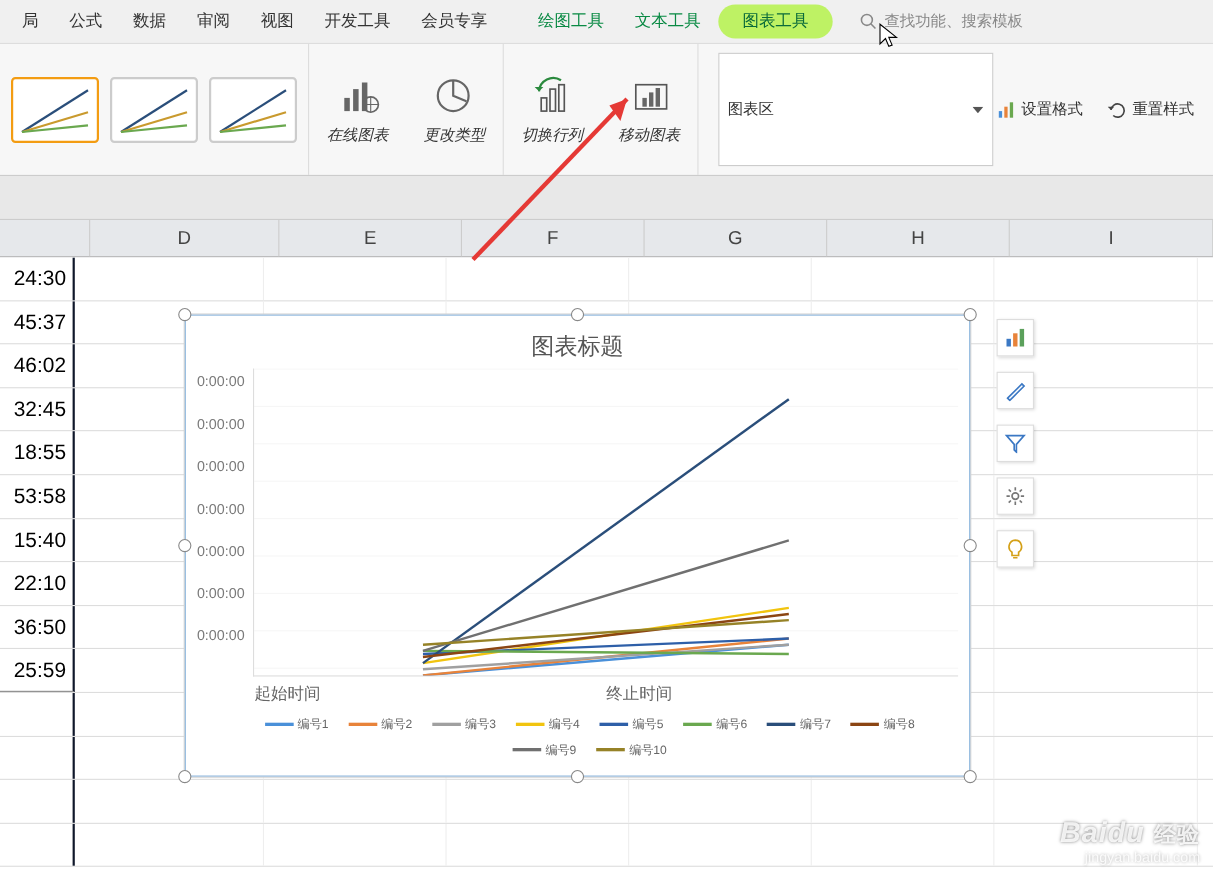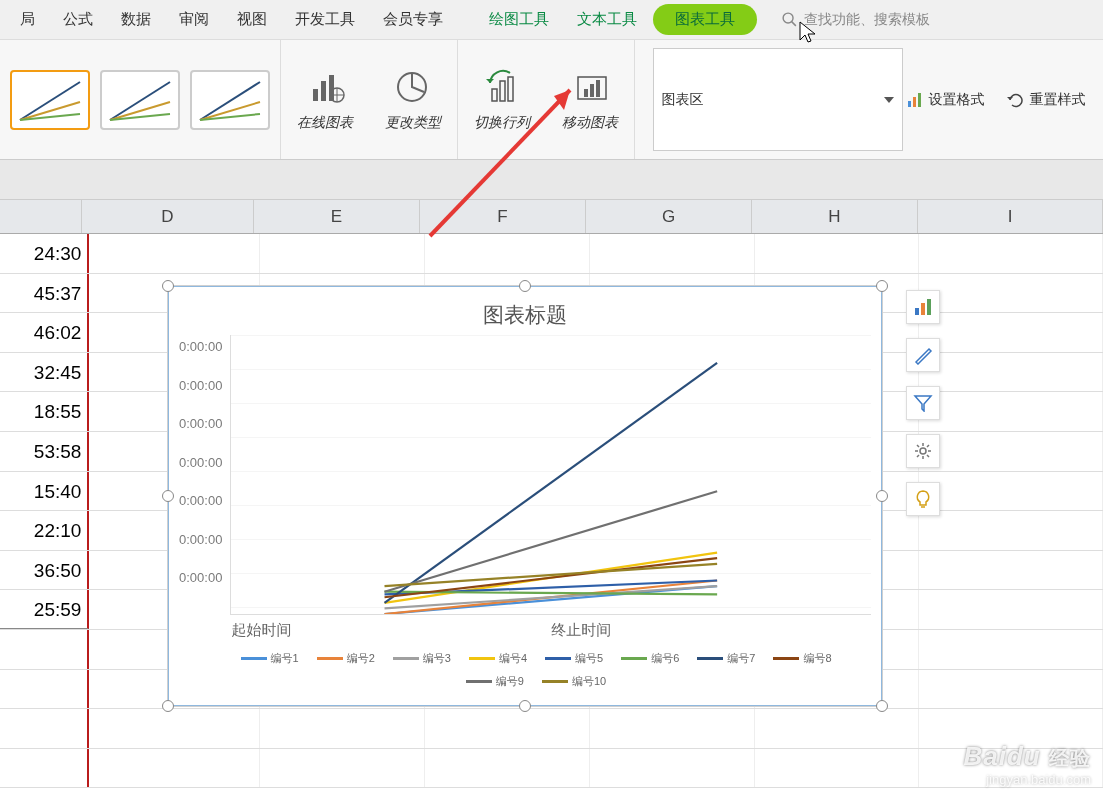--- a/index.html
+++ b/index.html
@@ -2,21 +2,21 @@
 <html><head>
   <meta charset="utf-8">
   <style>
     * { box-sizing: border-box; margin: 0; padding: 0; font-family: "Microsoft YaHei", "PingFang SC", sans-serif; }
     body { width: 1103px; height: 795px; background: #fff; overflow: hidden; position: relative; }
     
     
     .menu-bar { height: 40px; background: #f0f0f0; display: flex; align-items: center; padding: 0 8px; gap: 4px; border-bottom: 1px solid #ddd; }
     .menu-item { padding: 6px 12px; font-size: 15px; color: #333; cursor: pointer; }
     .menu-item.green { color: #0a8a44; }
-    .menu-item.highlighted { background: #84cc16; border-radius: 20px; padding: 6px 22px; position: relative; color: #0a6b3a; }
+    .menu-item.highlighted { background: #bef264; border-radius: 20px; padding: 6px 22px; position: relative; color: #0a6b3a; }
     .menu-item.spacer-right { margin-right: 18px; }
     .search-wrap { display: flex; align-items: center; margin-left: 20px; color: #888; font-size: 14px; }
     .search-wrap svg { margin-right: 6px; }
     .cursor { position: absolute; left: 798px; top: 20px; z-index: 10; }
     
     
     .ribbon { height: 120px; background: #f7f7f7; display: flex; border-bottom: 1px solid #ccc; }
     .thumbs { display: flex; gap: 10px; padding: 10px; align-items: center; }
     .thumb { width: 80px; height: 60px; border: 2px solid #ccc; border-radius: 4px; background: #fff; position: relative; overflow: hidden; }
     .thumb.active { border-color: #f39c12; }
@@ -42,21 +42,21 @@
     .ch-e { width: 166px; }
     .ch-f { width: 166px; }
     .ch-g { width: 166px; }
     .ch-h { width: 166px; }
     .ch-i { width: 185px; }
     
     
     .grid { position: relative; height: 561px; background: #fff; overflow: hidden; }
     .grid-row { display: flex; height: 39.6px; border-bottom: 1px solid #ddd; }
     .grid-cell { border-right: 1px solid #eee; padding: 0 6px; line-height: 39.6px; font-size: 19px; color: #000; text-align: right; }
-    .gc-first { width: 90px; border-right: 2px solid #b91c1c; }
+    .gc-first { width: 68px; border-right: 2px solid #0f172a; }
     .gc-d { width: 172px; }
     .gc-e { width: 166px; }
     .gc-f { width: 166px; }
     .gc-g { width: 166px; }
     .gc-h { width: 166px; }
     .gc-i { width: 185px; }
     .time-col-bottom-border { border-bottom: 1px solid #888; }
     
     
     .chart-container { position: absolute; left: 156px; top: 274px; width: 738px; height: 444px; }

